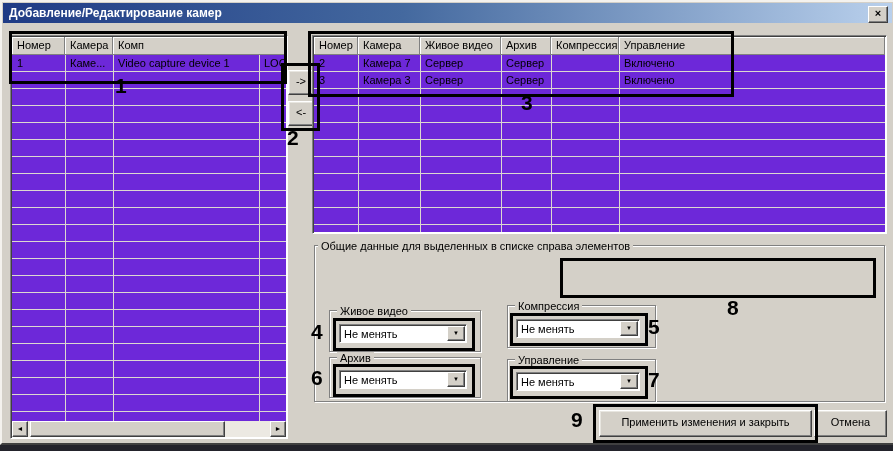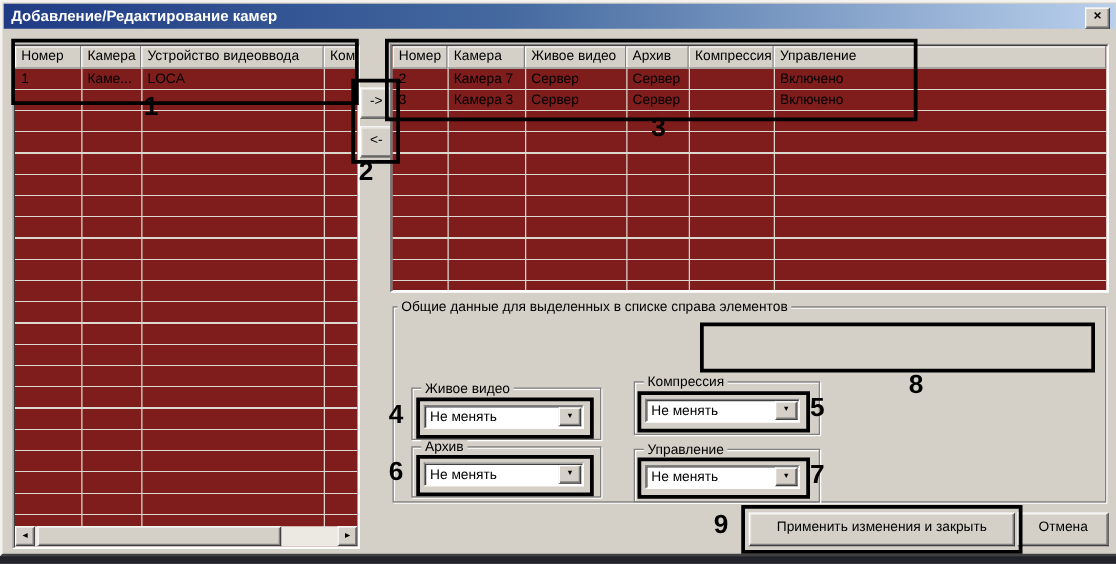--- a/index.html
+++ b/index.html
@@ -15,21 +15,21 @@
     border:1px solid;border-color:#fff #404040 #404040 #fff;box-shadow:inset -1px -1px 0 #808080;
     font-size:11px;font-weight:bold;line-height:13px;text-align:center;color:#000;cursor:pointer;}
   
   .sunken{background:#fff;border:1px solid;border-color:#808080 #fff #fff #808080;
     box-shadow:inset 1px 1px 0 #404040;}
   .btn{position:absolute;background:#d4d0c8;border:1px solid;border-color:#fff #404040 #404040 #fff;
     box-shadow:inset -1px -1px 0 #808080,inset 1px 1px 0 #e8e6e0;
     font-size:11px;color:#000;text-align:center;cursor:pointer;}
   
   .list{position:absolute;}
-  .list-inner{position:absolute;left:1px;top:1px;right:1px;bottom:1px;background:#7f1d1d;overflow:hidden;}
+  .list-inner{position:absolute;left:1px;top:1px;right:1px;bottom:1px;background:#6d28d9;overflow:hidden;}
   .lheader{position:absolute;left:0;top:0;right:0;height:18px;display:flex;background:#d4d0c8;}
   .hcell{height:18px;box-sizing:border-box;background:#d4d0c8;border-right:1px solid #808080;
     border-bottom:1px solid #808080;box-shadow:inset 1px 1px 0 #fff;
     font-size:11px;line-height:17px;padding-left:5px;white-space:nowrap;overflow:hidden;color:#000;}
   .lbody{position:absolute;left:0;top:18px;right:0;bottom:0;
     background:repeating-linear-gradient(to bottom,transparent 0px,transparent 16px,#dcd8d0 16px,#dcd8d0 17px);}
   .vline{position:absolute;top:0;bottom:0;width:1px;background:#dcd8d0;}
   .drow{position:absolute;left:0;right:0;height:17px;display:flex;}
   .dcell{height:17px;box-sizing:border-box;font-size:11px;line-height:16px;padding-left:5px;
     white-space:nowrap;overflow:hidden;color:#000;}
@@ -68,30 +68,30 @@
       <div id="close-btn">
         <span>×</span>
       </div>
     </div>
 
     <div class="list sunken" style="left:8px;top:33px;width:276px;height:402px;">
       <div class="list-inner">
         <div class="lheader">
           <div class="hcell" style="width:53px">Номер</div>
           <div class="hcell" style="width:48px">Камера</div>
-          <div class="hcell" style="width:146px">Устройство видеоввода</div>
           <div class="hcell" style="flex:1">Комп</div>
         </div>
         <div class="lbody">
           <div class="vline" style="left:53px"></div>
           <div class="vline" style="left:101px"></div>
           <div class="vline" style="left:247px"></div>
           <div class="drow" style="top:0">
             <div class="dcell" style="width:53px">1</div>
             <div class="dcell" style="width:48px">Каме...</div>
+            <div class="dcell" style="width:146px">Video capture device 1</div>
             <div class="dcell" style="flex:1">LOCA</div>
           </div>
           <div id="hscroll">
             <div class="sb-btn" style="left:0">
               <span>◄</span>
             </div>
             <div id="sb-thumb"></div>
             <div class="sb-btn" style="right:0">
               <span>►</span>
             </div>

